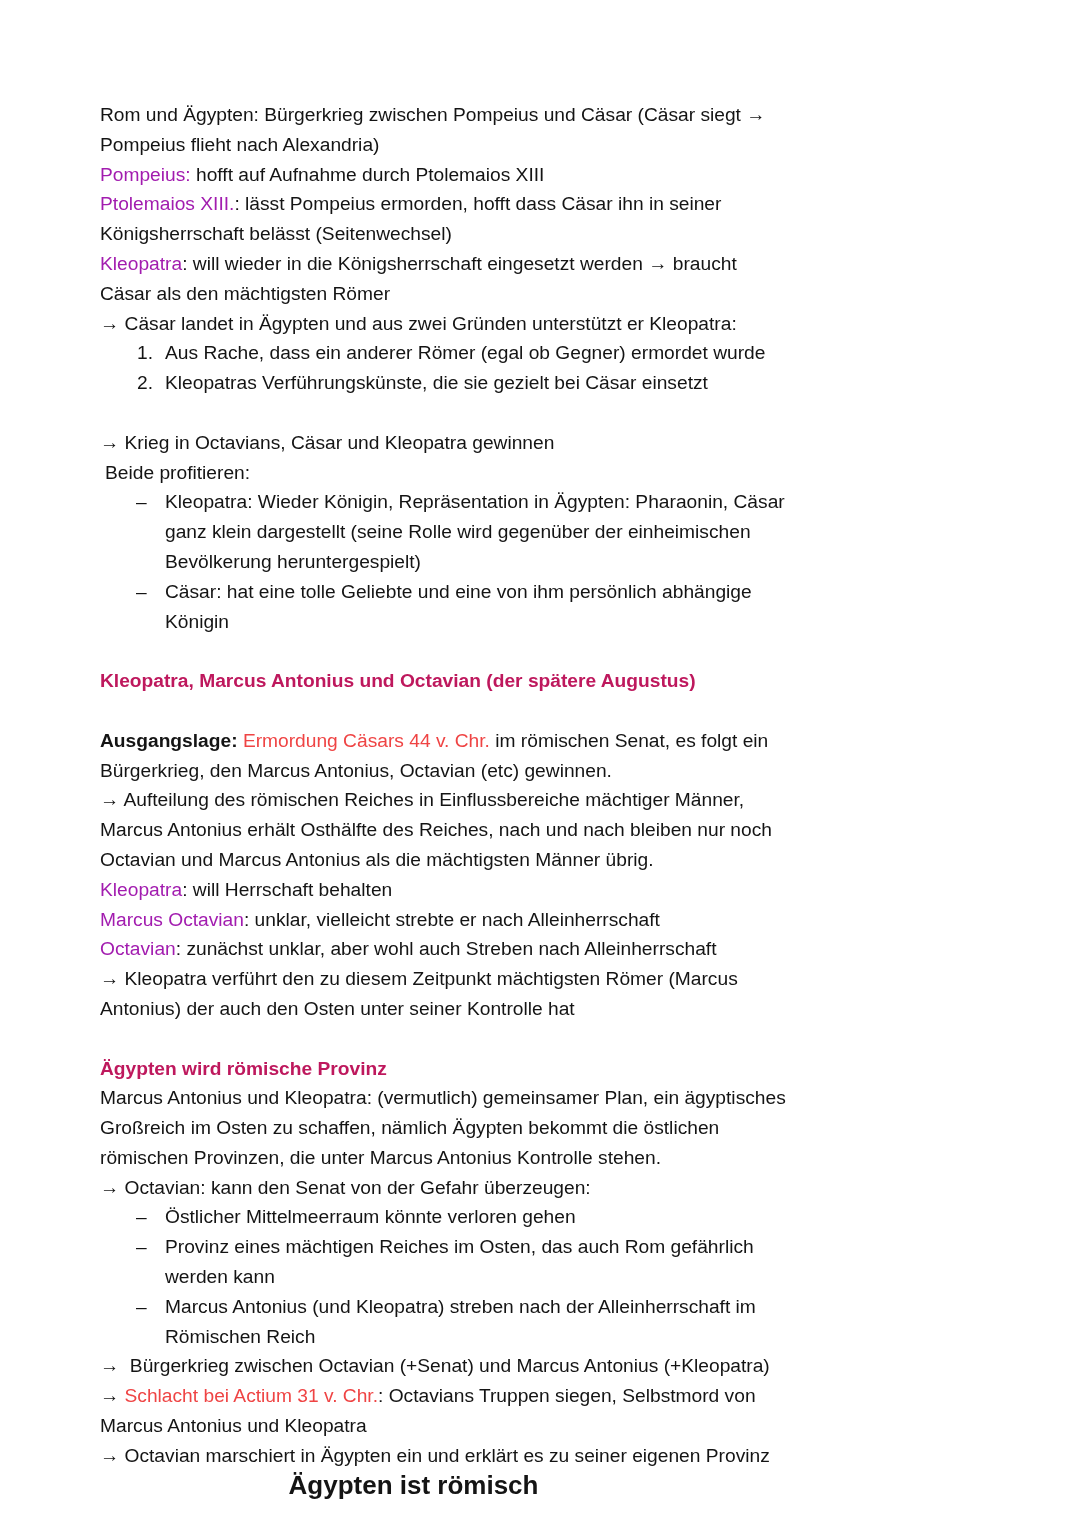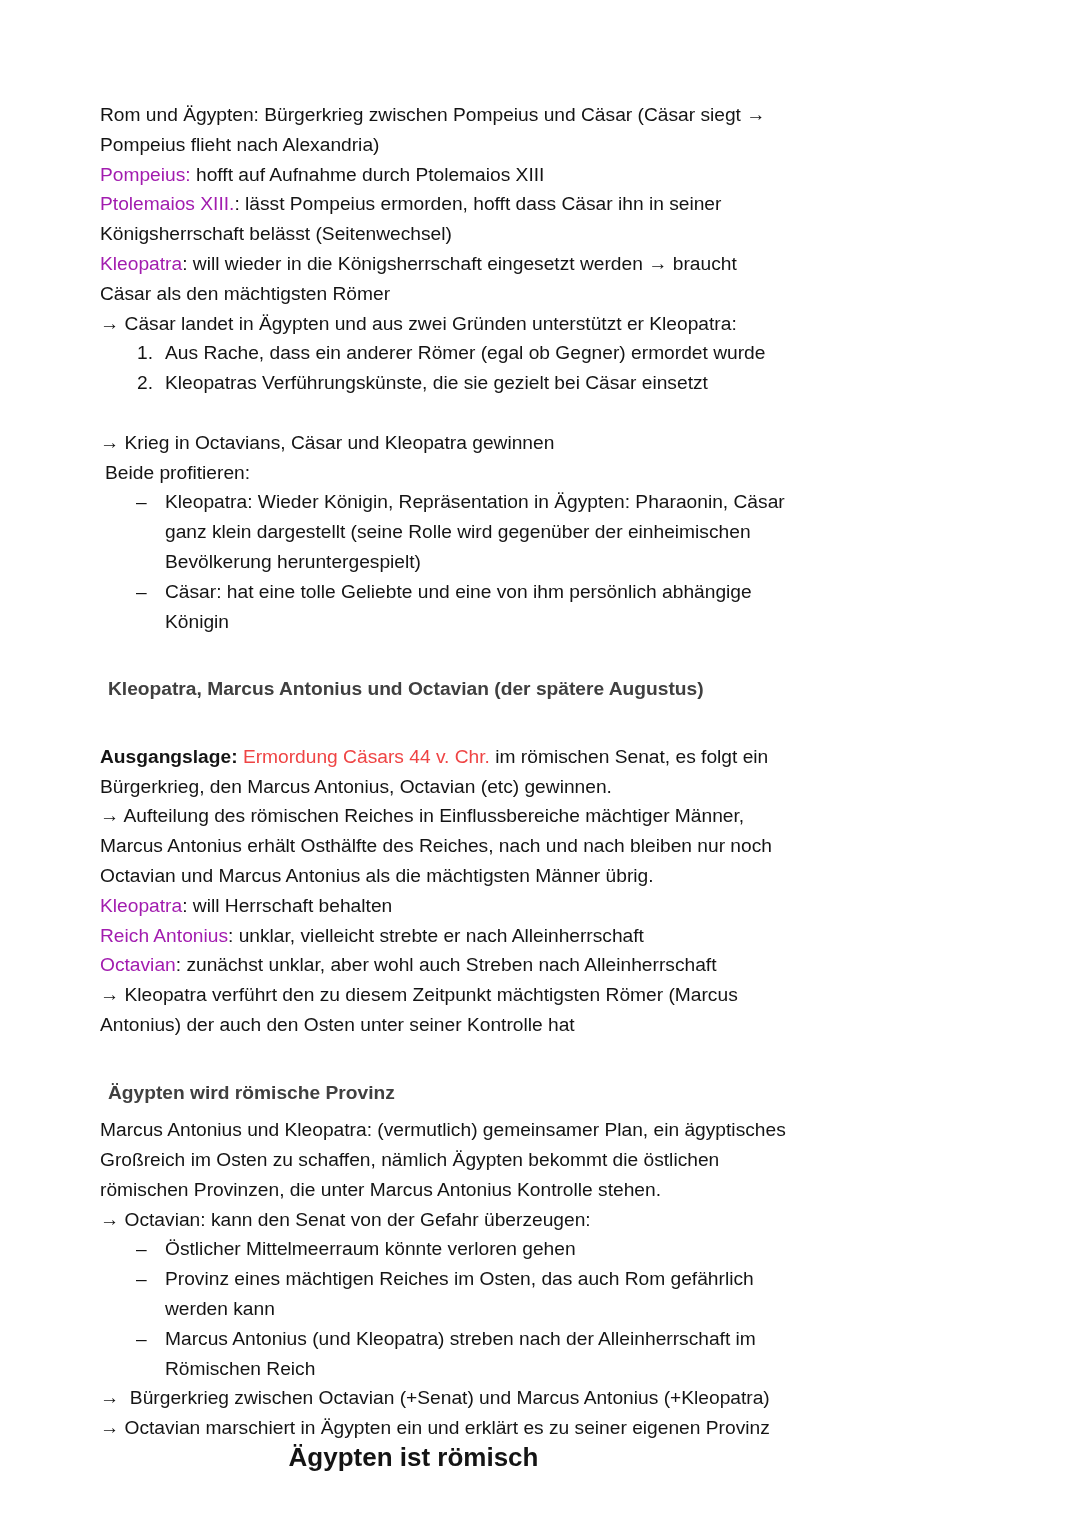--- a/index.html
+++ b/index.html
@@ -40,26 +40,26 @@
 
   .para.indent-small {
     padding-left: 5px;
   }
 
   .spacer {
     height: 29.8px;
   }
 
   .heading {
-    margin: 8px;
+    margin: 0;
     padding: 0;
     font-size: 19.2px;
     line-height: 29.8px;
     font-weight: bold;
-    color: #404040;
+    color: #be185d;
   }
 
   .lead {
     font-weight: bold;
   }
 
   .green {
     color: #a21caf;
   }
 
@@ -164,21 +164,21 @@
     <p class="heading">Kleopatra, Marcus Antonius und Octavian (der spätere Augustus)</p>
 
     <div class="spacer"></div>
 
     <p class="para"><span class="lead">Ausgangslage:</span><span class="red"> Ermordung Cäsars 44 v. Chr.</span><span> im römischen Senat, es folgt ein Bürgerkrieg, den Marcus Antonius, Octavian (etc) gewinnen.</span></p>
 
     <p class="para">→ Aufteilung des römischen Reiches in Einflussbereiche mächtiger Männer, Marcus Antonius erhält Osthälfte des Reiches, nach und nach bleiben nur noch Octavian und Marcus Antonius als die mächtigsten Männer übrig.</p>
 
     <p class="para"><span class="green">Kleopatra</span><span>: will Herrschaft behalten</span></p>
 
-    <p class="para"><span class="green">Reich Antonius</span><span>: unklar, vielleicht strebte er nach Alleinherrschaft</span></p>
+    <p class="para"><span class="green">Marcus Octavian</span><span>: unklar, vielleicht strebte er nach Alleinherrschaft</span></p>
 
     <p class="para"><span class="green">Octavian</span><span>: zunächst unklar, aber wohl auch Streben nach Alleinherrschaft</span></p>
 
     <p class="para">→ Kleopatra verführt den zu diesem Zeitpunkt mächtigsten Römer (Marcus Antonius) der auch den Osten unter seiner Kontrolle hat</p>
 
     <div class="spacer"></div>
 
     <p class="heading">Ägypten wird römische Provinz</p>
 
     <p class="para">Marcus Antonius und Kleopatra: (vermutlich) gemeinsamer Plan, ein ägyptisches Großreich im Osten zu schaffen, nämlich Ägypten bekommt die östlichen römischen Provinzen, die unter Marcus Antonius Kontrolle stehen.</p>
@@ -192,19 +192,20 @@
       <li>
         <span class="marker">–</span><span>Provinz eines mächtigen Reiches im Osten, das auch Rom gefährlich werden kann</span>
       </li>
       <li>
         <span class="marker">–</span><span>Marcus Antonius (und Kleopatra) streben nach der Alleinherrschaft im Römischen Reich</span>
       </li>
     </ul>
 
     <p class="para arrow">→  Bürgerkrieg zwischen Octavian (+Senat) und Marcus Antonius (+Kleopatra)</p>
 
+    <p class="para"><span>→ </span><span class="red">Schlacht bei Actium 31 v. Chr.</span><span>: Octavians Truppen siegen, Selbstmord von Marcus Antonius und Kleopatra</span></p>
 
     <p class="para">→ Octavian marschiert in Ägypten ein und erklärt es zu seiner eigenen Provinz</p>
 
     <p class="centered-bold">Ägypten ist römisch</p>
 
   </div>
 </div>
 
 </body></html>

